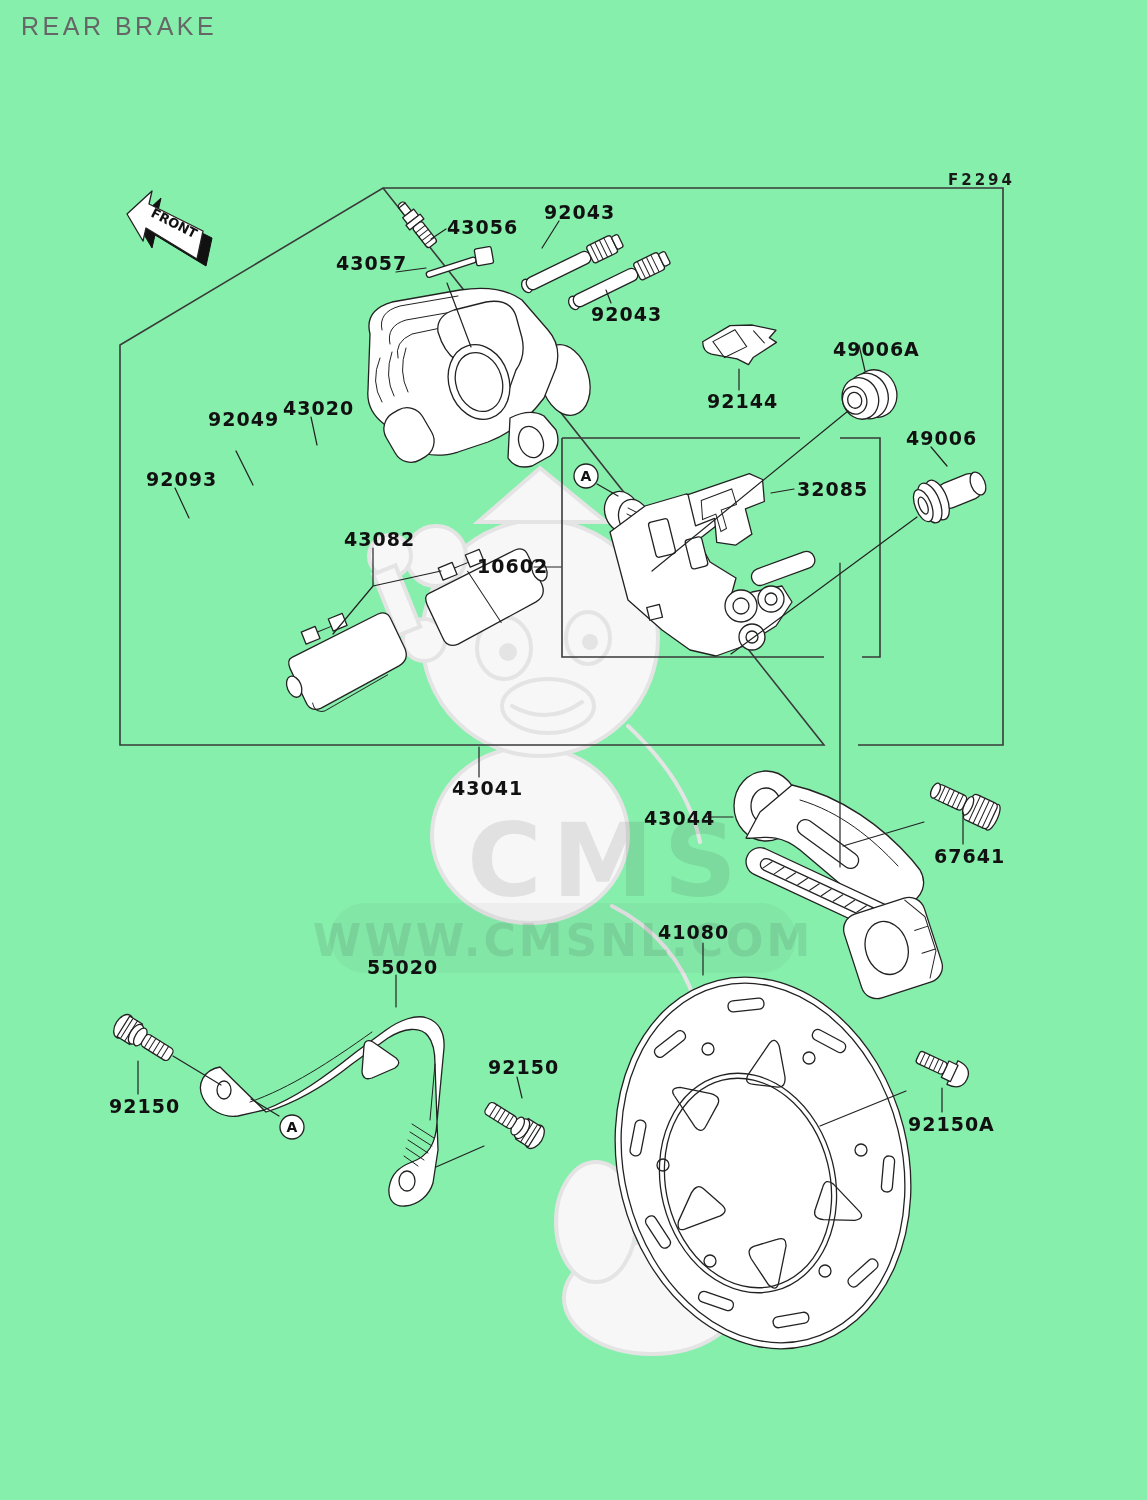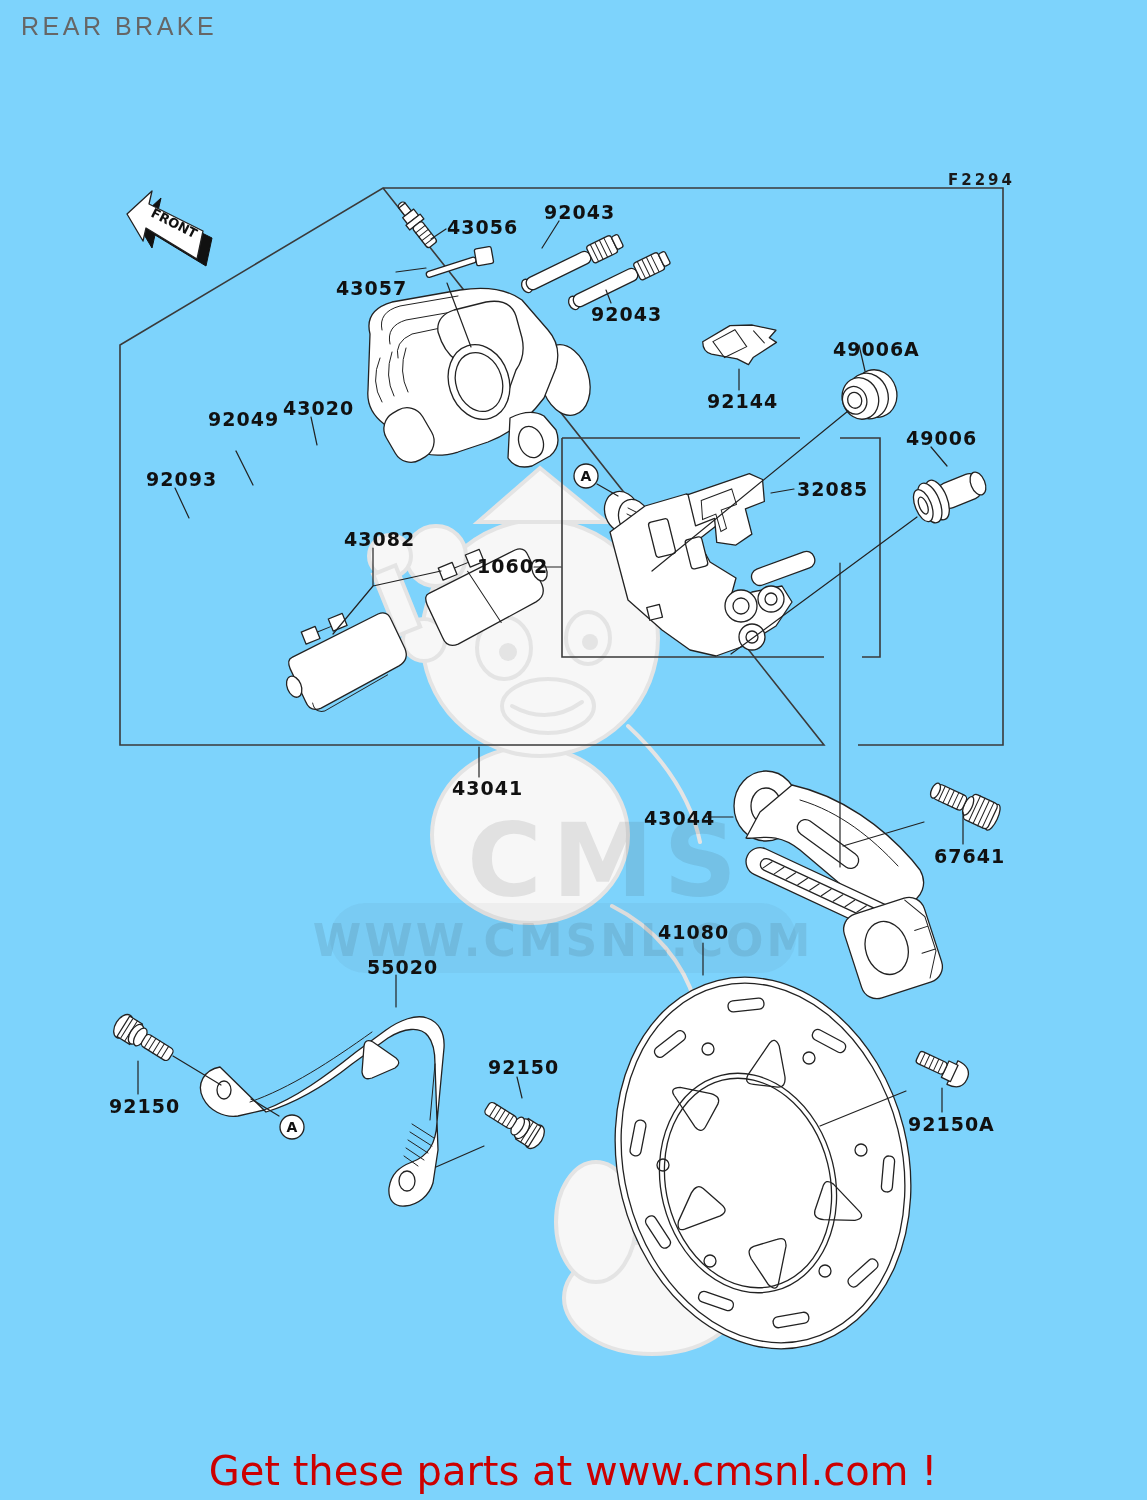--- a/index.html
+++ b/index.html
@@ -1,16 +1,16 @@
 <!DOCTYPE html>
 <html><head>
 <meta charset="utf-8">
 <style>
   html,body{margin:0;padding:0;background:#fff;}
-  #page{position:relative;width:1147px;height:1500px;background:#7dd3fc;overflow:hidden;
+  #page{position:relative;width:1147px;height:1500px;background:#86efac;overflow:hidden;
         font-family:"Liberation Sans",sans-serif;}
   #page-title{position:absolute;left:21px;top:12px;font-size:25px;letter-spacing:3.5px;
         color:#666;font-family:"Liberation Sans",sans-serif;}
   #figure-code{position:absolute;left:948px;top:171px;font-size:15px;font-weight:bold;
         letter-spacing:3px;color:#1a1a1a;font-family:"DejaVu Sans",sans-serif;text-align:center;}
   .part-label{position:absolute;font-family:"DejaVu Sans",sans-serif;font-weight:bold;
         font-size:19px;letter-spacing:1px;color:#111;line-height:1;white-space:nowrap;}
   #footer-cta{position:absolute;left:573px;top:1451px;transform:translateX(-50%);
         font-size:40px;color:#cc0000;font-family:"DejaVu Sans",sans-serif;line-height:1;
         white-space:nowrap;}
@@ -316,34 +316,33 @@
 
     <g>
       <text x="607" y="896" text-anchor="middle" font-size="102" letter-spacing="10" class="wm-text">CMS</text>
       <rect x="330" y="903" width="466" height="70" rx="35" class="wm-band"></rect>
       <text x="563" y="956" text-anchor="middle" font-size="44" letter-spacing="3" class="wm-text">WWW.CMSNL.COM</text>
     </g>
   </svg>
 
   <div class="part-label" style="left:447px;top:218px">43056</div>
   <div class="part-label" style="left:544px;top:203px">92043</div>
-  <div class="part-label" style="left:336px;top:279px">43057</div>
+  <div class="part-label" style="left:336px;top:254px">43057</div>
   <div class="part-label" style="left:591px;top:305px">92043</div>
   <div class="part-label" style="left:833px;top:340px">49006A</div>
   <div class="part-label" style="left:707px;top:392px">92144</div>
   <div class="part-label" style="left:906px;top:429px">49006</div>
   <div class="part-label" style="left:283px;top:399px">43020</div>
   <div class="part-label" style="left:208px;top:410px">92049</div>
   <div class="part-label" style="left:146px;top:470px">92093</div>
   <div class="part-label" style="left:344px;top:530px">43082</div>
   <div class="part-label" style="left:477px;top:557px">10602</div>
   <div class="part-label" style="left:797px;top:480px">32085</div>
   <div class="part-label" style="left:452px;top:779px">43041</div>
   <div class="part-label" style="left:644px;top:809px">43044</div>
   <div class="part-label" style="left:934px;top:847px">67641</div>
   <div class="part-label" style="left:658px;top:923px">41080</div>
   <div class="part-label" style="left:367px;top:958px">55020</div>
   <div class="part-label" style="left:109px;top:1097px">92150</div>
   <div class="part-label" style="left:488px;top:1058px">92150</div>
   <div class="part-label" style="left:908px;top:1115px">92150A</div>
 
-  <div id="footer-cta">Get these parts at www.cmsnl.com !</div>
 </div>
 
 </body></html>

